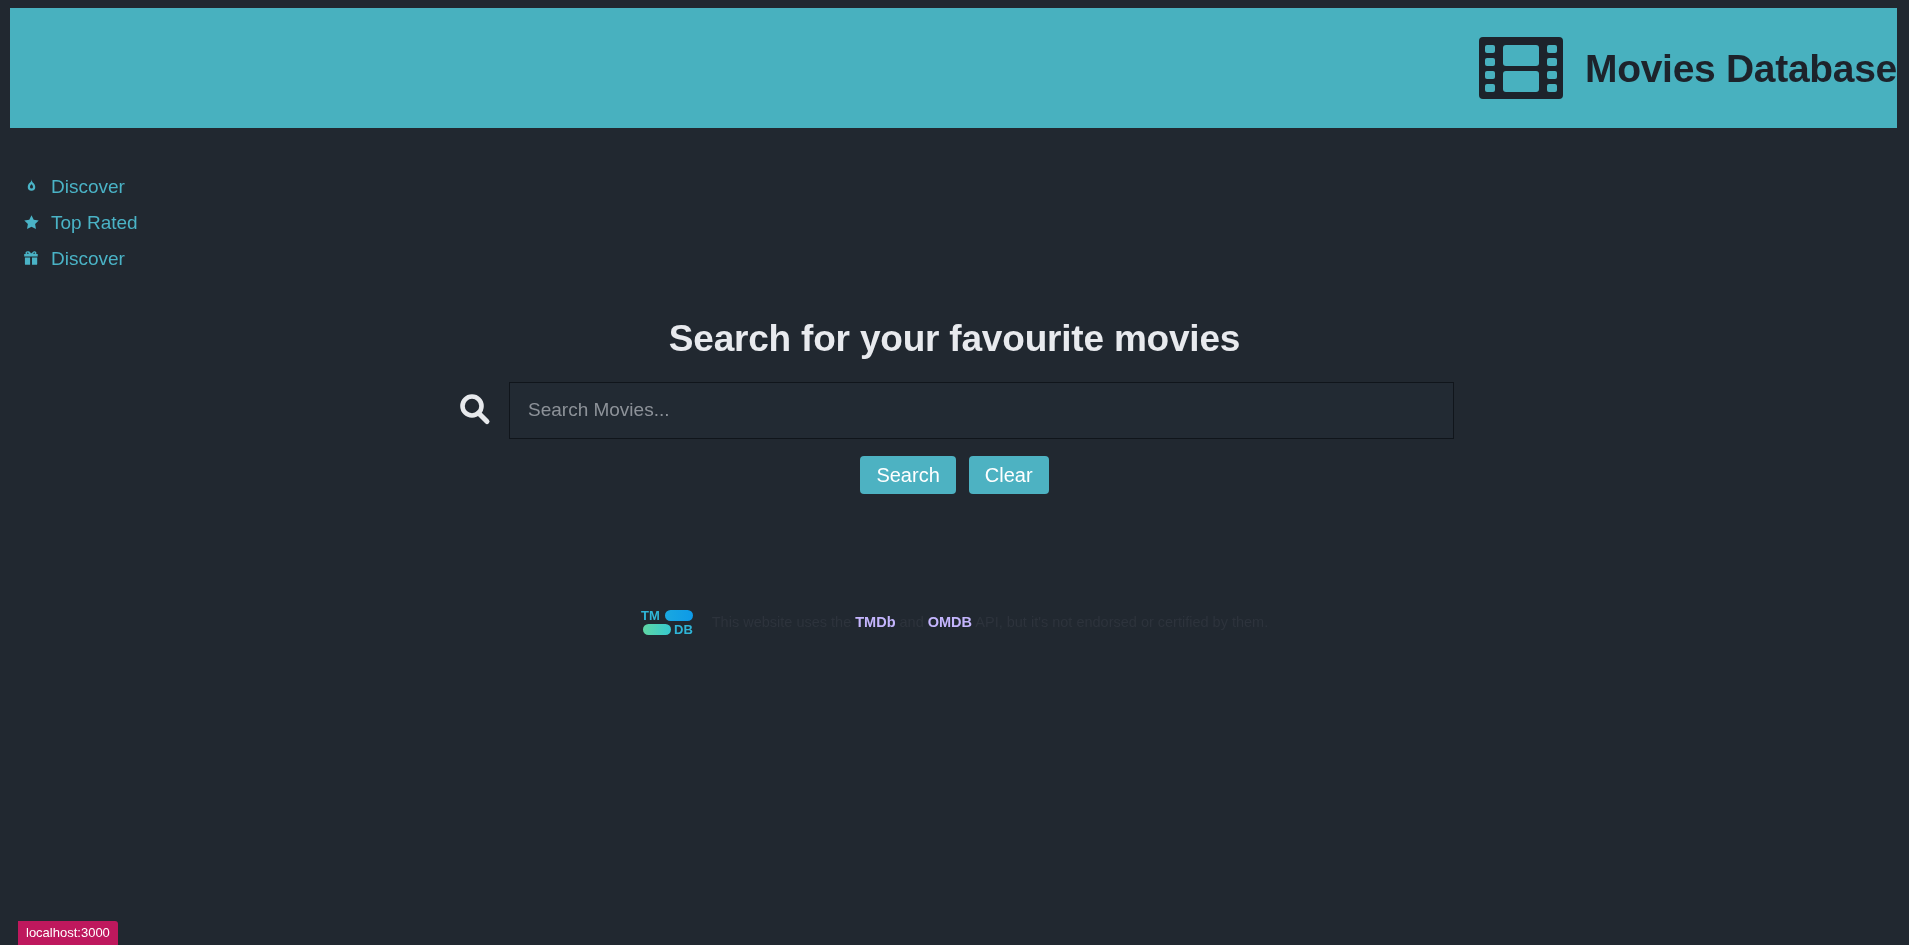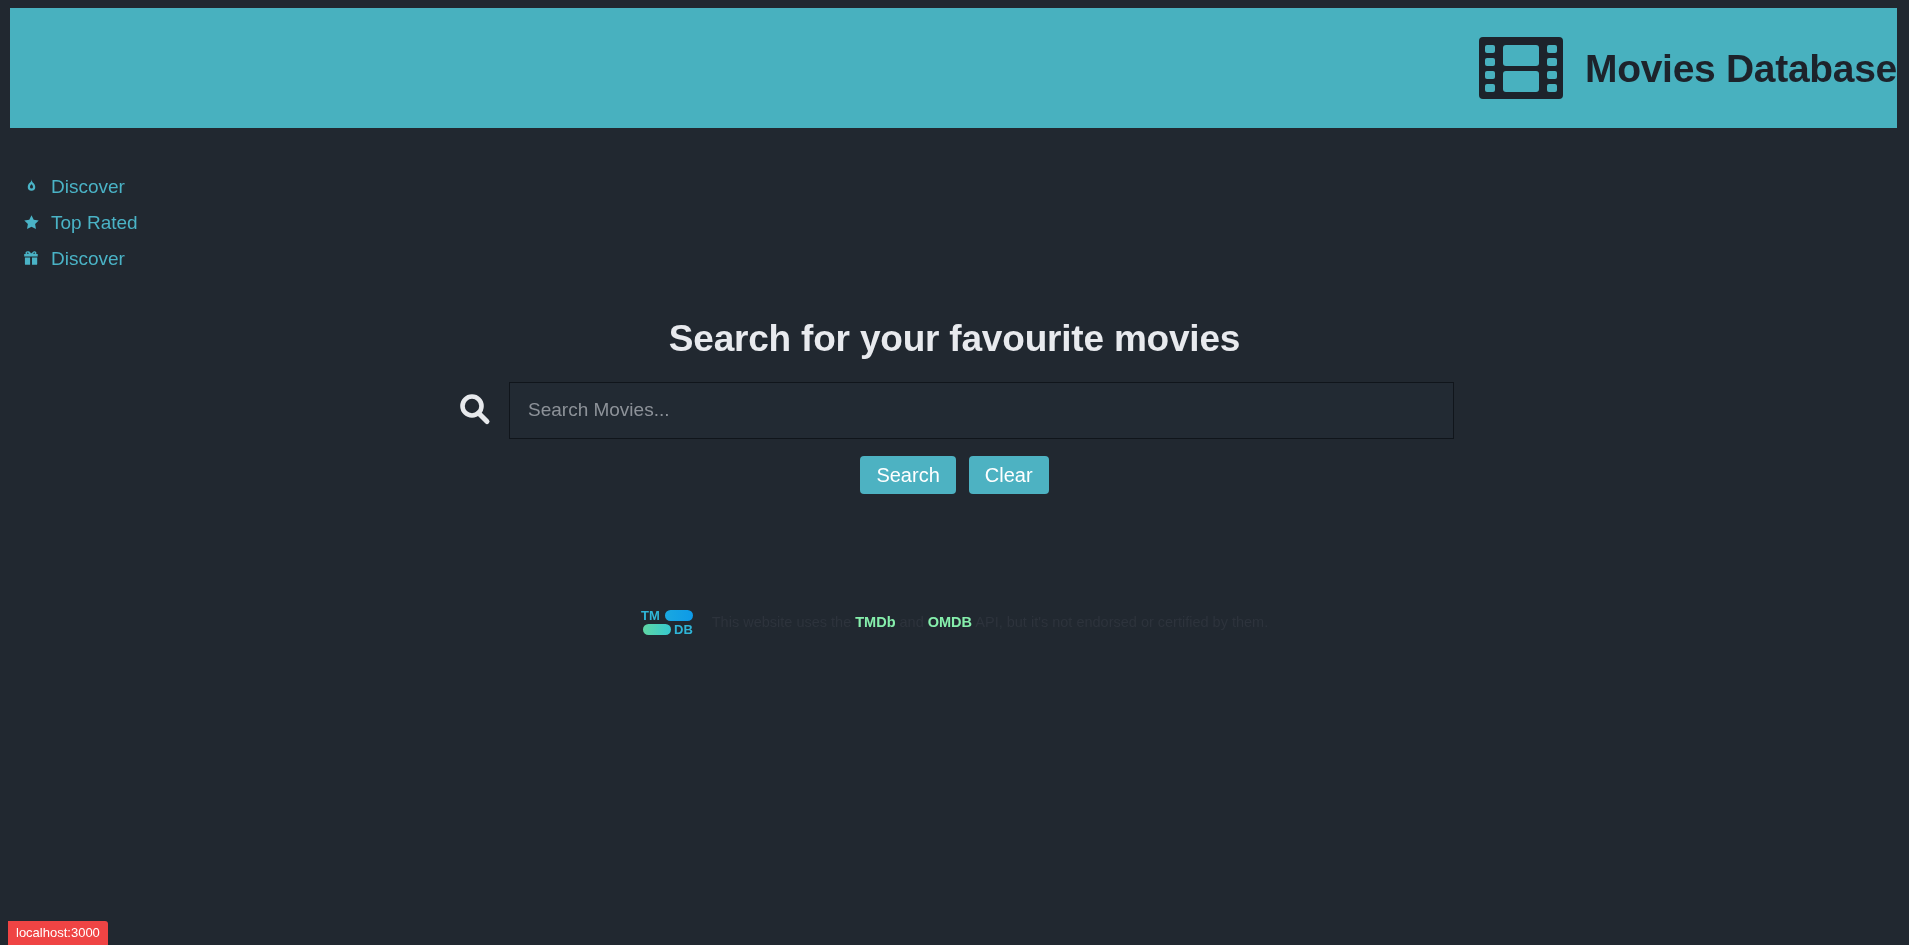--- a/index.html
+++ b/index.html
@@ -155,28 +155,28 @@
     flex: 0 0 auto;
   }
   .tmdb-logo svg { display: block; }
   .footer-text {
     color: #2e3views;
     color: #2d333c;
     font-size: 14.5px;
     line-height: 1;
     white-space: nowrap;
   }
-  .footer-text b { color: #86efac; font-weight: bold; }
+  .footer-text b { color: #c4b5fd; font-weight: bold; }
 
   
   .status-bar {
     position: absolute;
-    left: 8px;
+    left: 18px;
     bottom: 0;
-    background: #ef4444;
+    background: #be185d;
     color: #ffffff;
     font-size: 13px;
     line-height: 1;
     padding: 5px 8px 6px 8px;
     border-top-right-radius: 3px;
   }
 </style>
 </head>
 <body>
 

